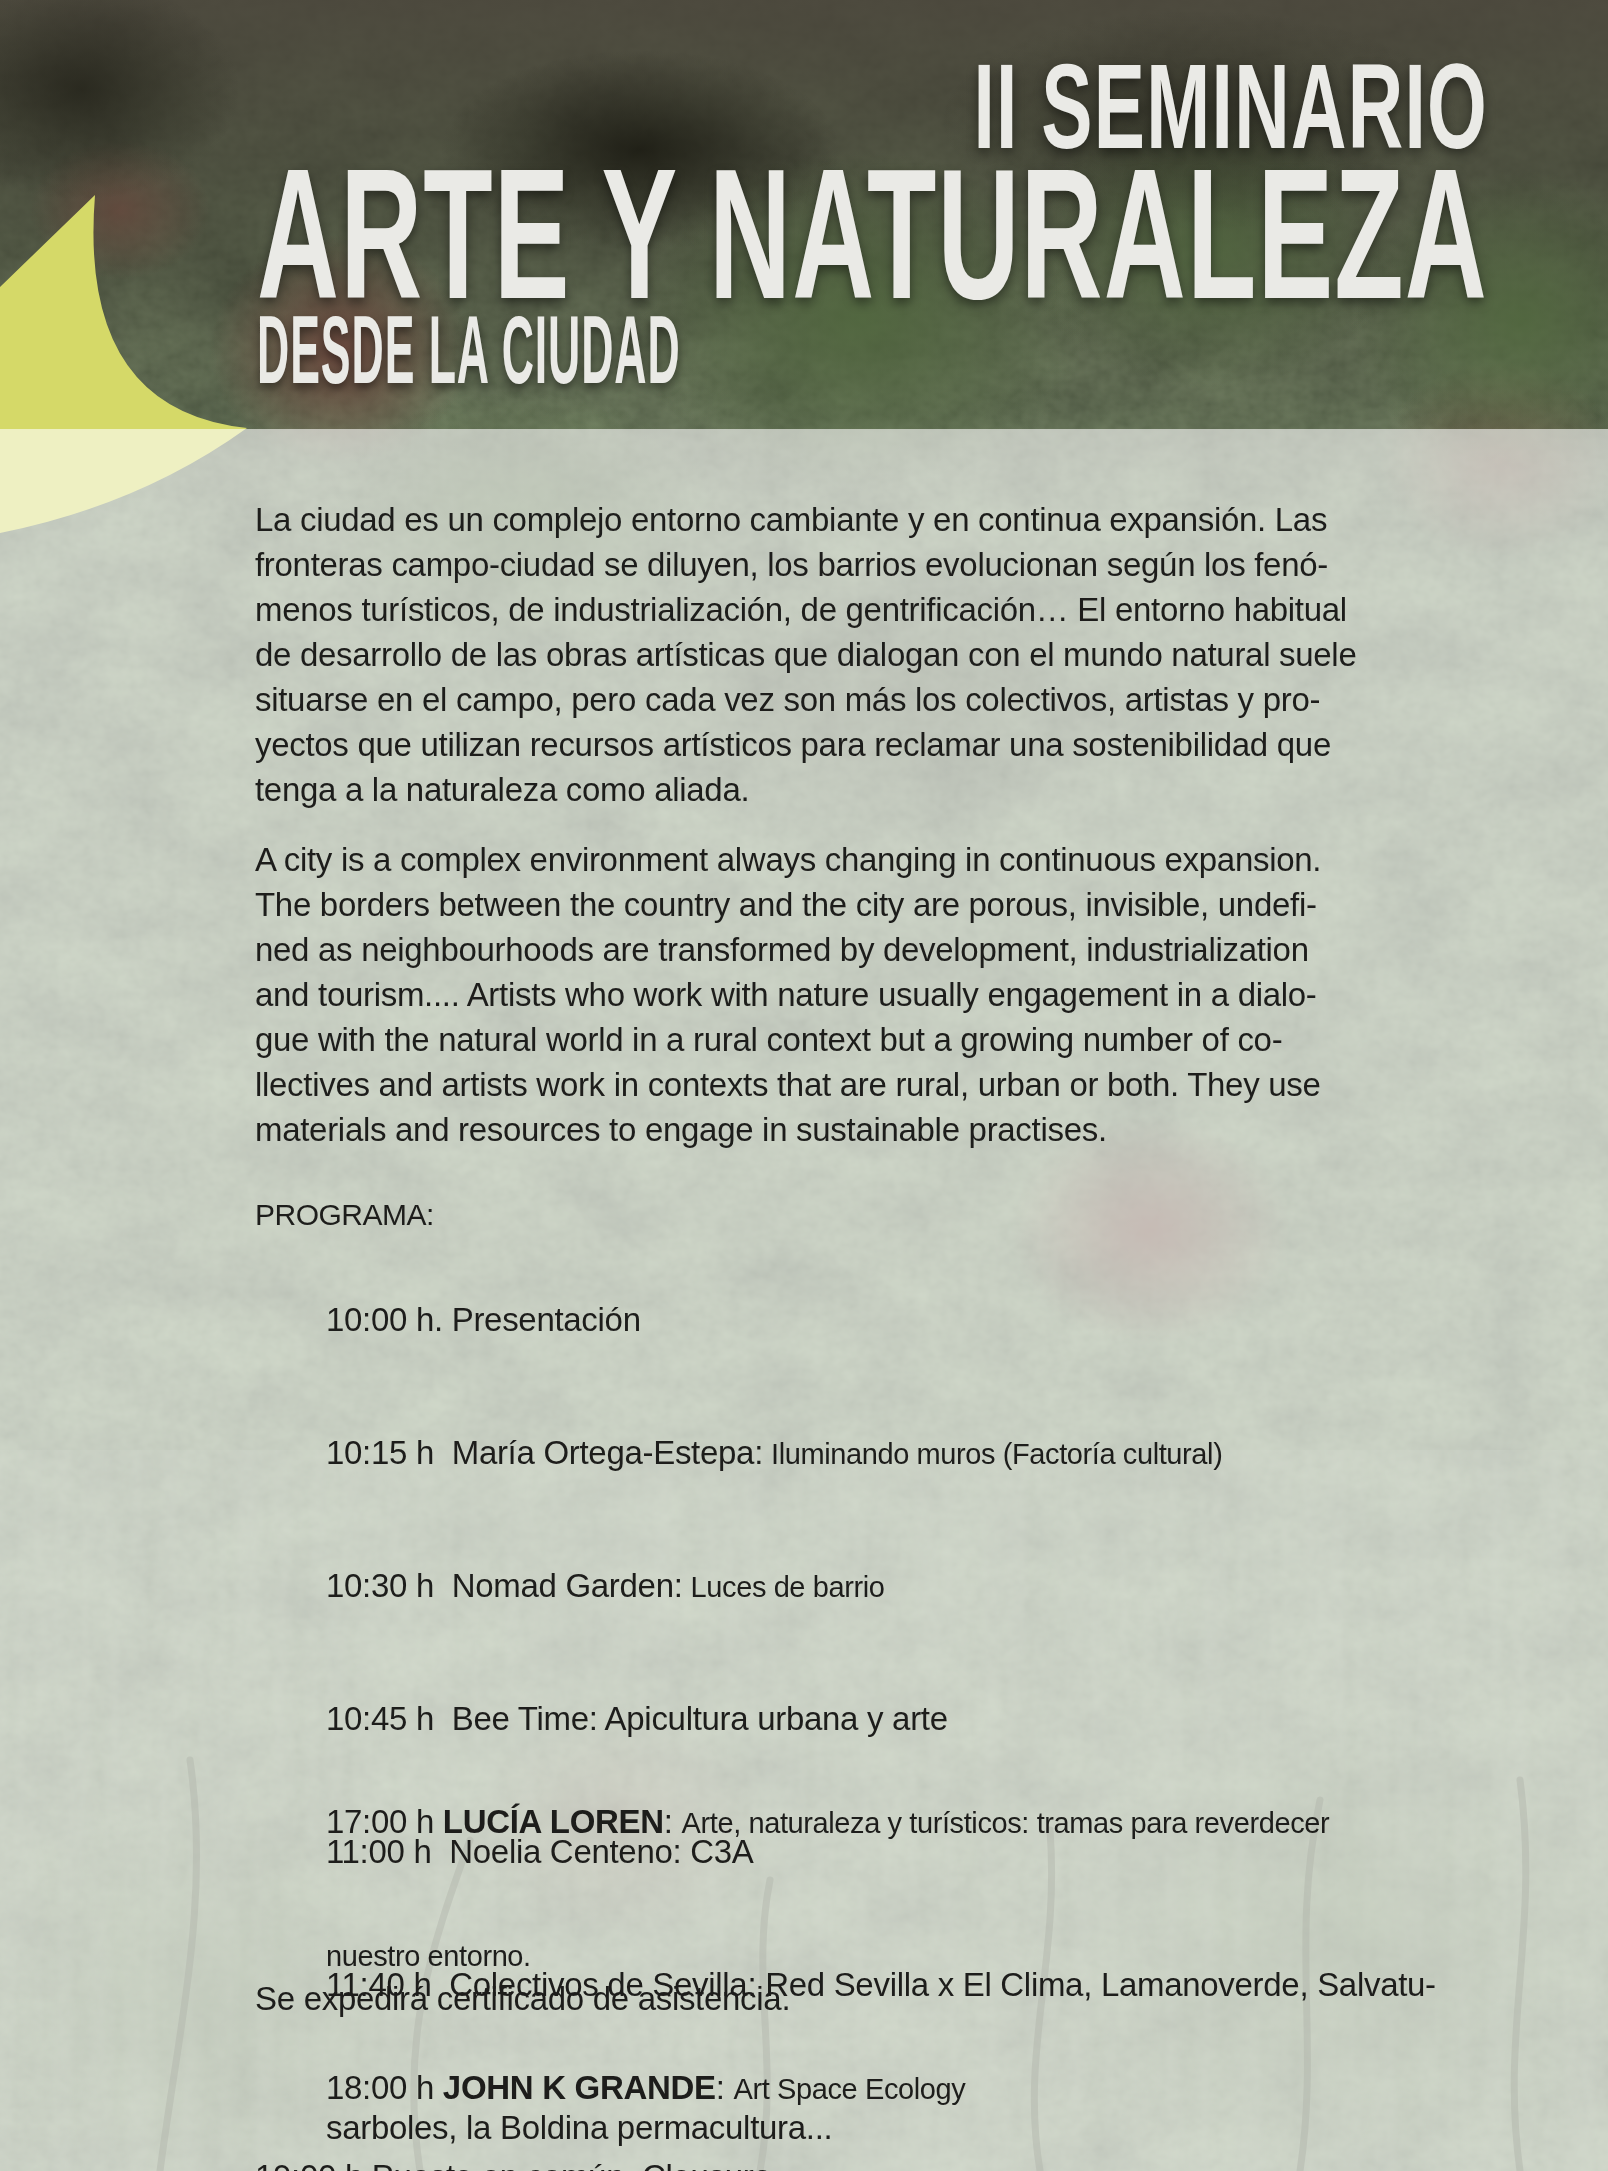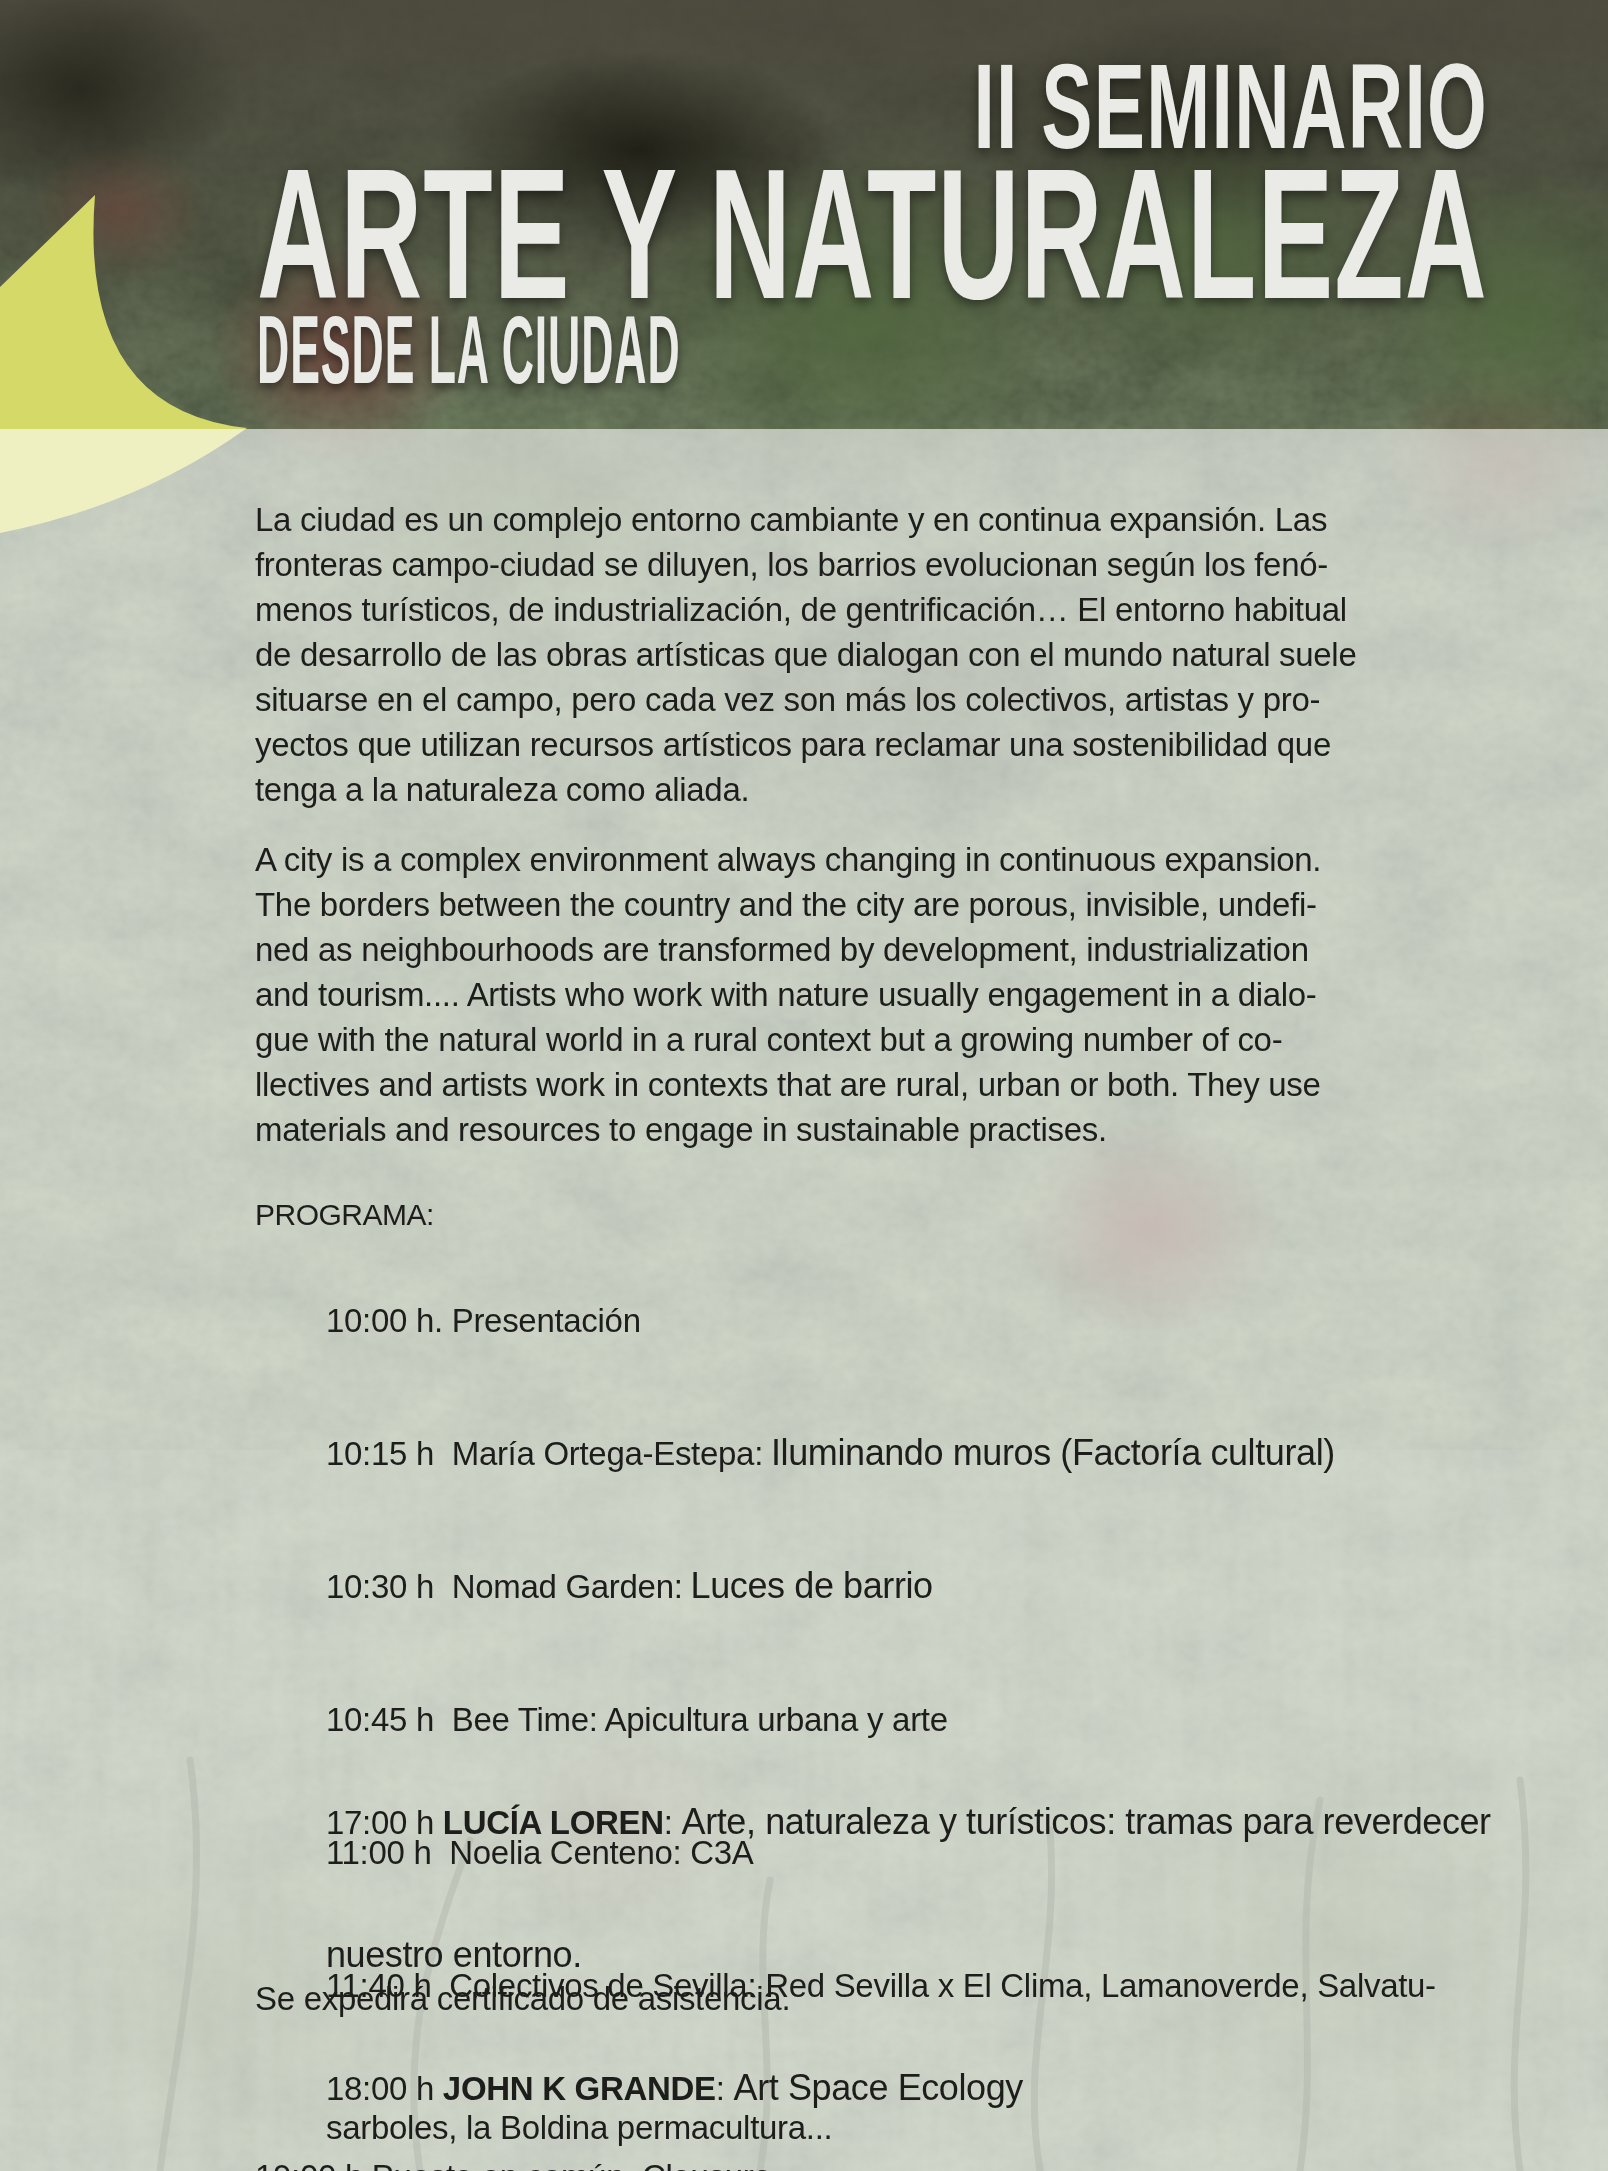--- a/index.html
+++ b/index.html
@@ -50,21 +50,21 @@
   .intro-es { top: 497px; }
   .intro-en { top: 815px; margin-top: 22px; }
   .prog-heading {
     position: absolute; top: 1198px; left: 0; margin: 0;
     font-size: 30px; font-weight: 400; line-height: 1.1; letter-spacing: -0.5px;
   }
   .schedule { top: 1254px; }
   .schedule .line { line-height: 44px; }
   .schedule .sub { margin-left: 8px; }
   .cont-gap { margin-top: 10px; }
-  .sub { font-size: 36px; letter-spacing: -0.4px; }
+  .sub { font-size: 29px; letter-spacing: -0.4px; }
   b { font-weight: 700; }
   .afternoon { top: 1756px; }
   .afternoon .line { line-height: 44px; }
   .footer-block { top: 1976px; }
 </style>
 </head>
 <body>
 
 <div class="poster">
 

